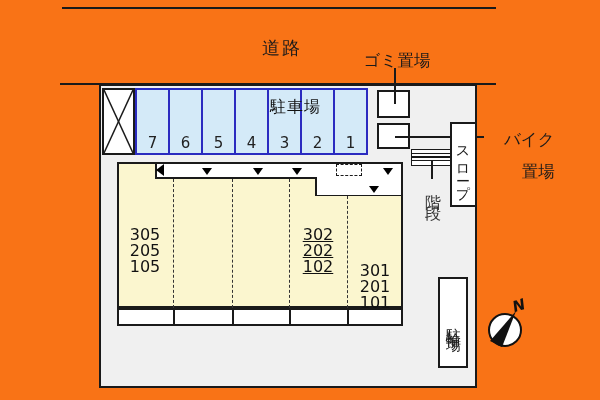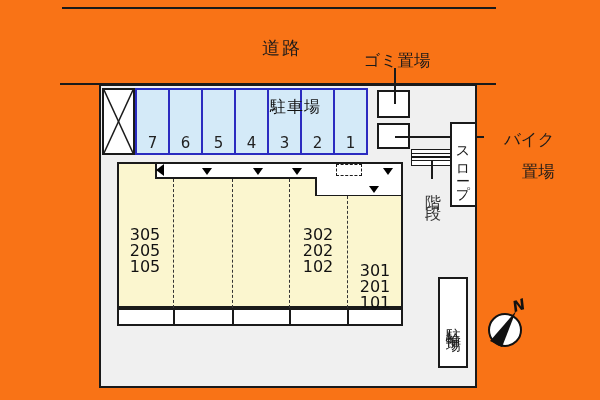--- a/index.html
+++ b/index.html
@@ -113,21 +113,21 @@
   <div class="dashsep" style="left:173px;top:179px;height:129px;"></div>
   <div class="dashsep" style="left:232px;top:179px;height:129px;"></div>
   <div class="dashsep" style="left:289px;top:179px;height:129px;"></div>
   <div class="dashsep" style="left:347px;top:196px;height:112px;"></div>
 
   <div class="units" style="left:116px;">
     <span>305</span><br>
     <span>205</span><br>
     <span>105</span>
   </div>
-  <div class="units" style="left:289px;">
+  <div class="units" style="left:289px;text-decoration:underline;">
     <span>302</span><br>
     <span>202</span><br>
     <span>102</span>
   </div>
   <div class="units" style="left:346px;margin-top:36px;">
     <span>301</span><br>
     <span>201</span><br>
     <span>101</span>
   </div>
 

